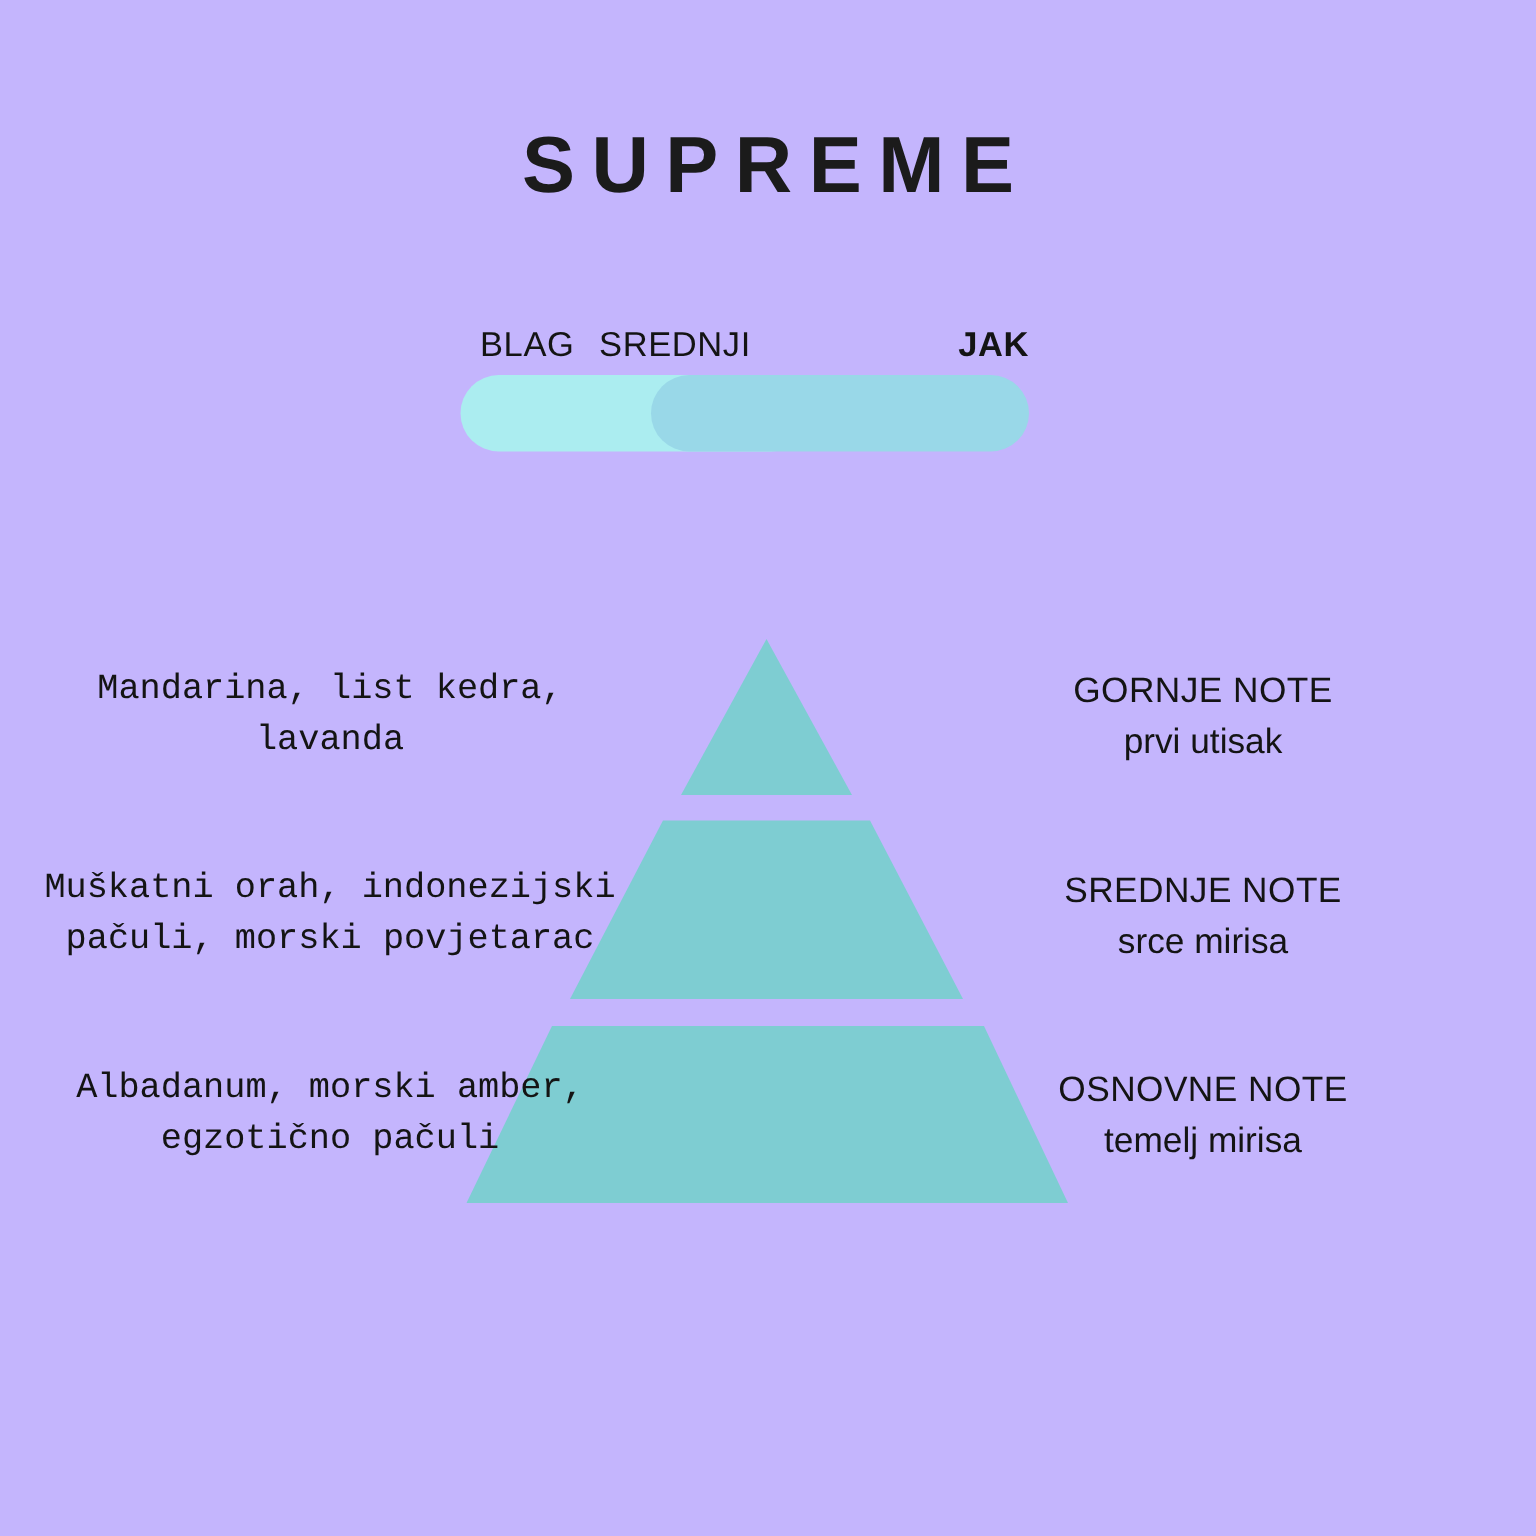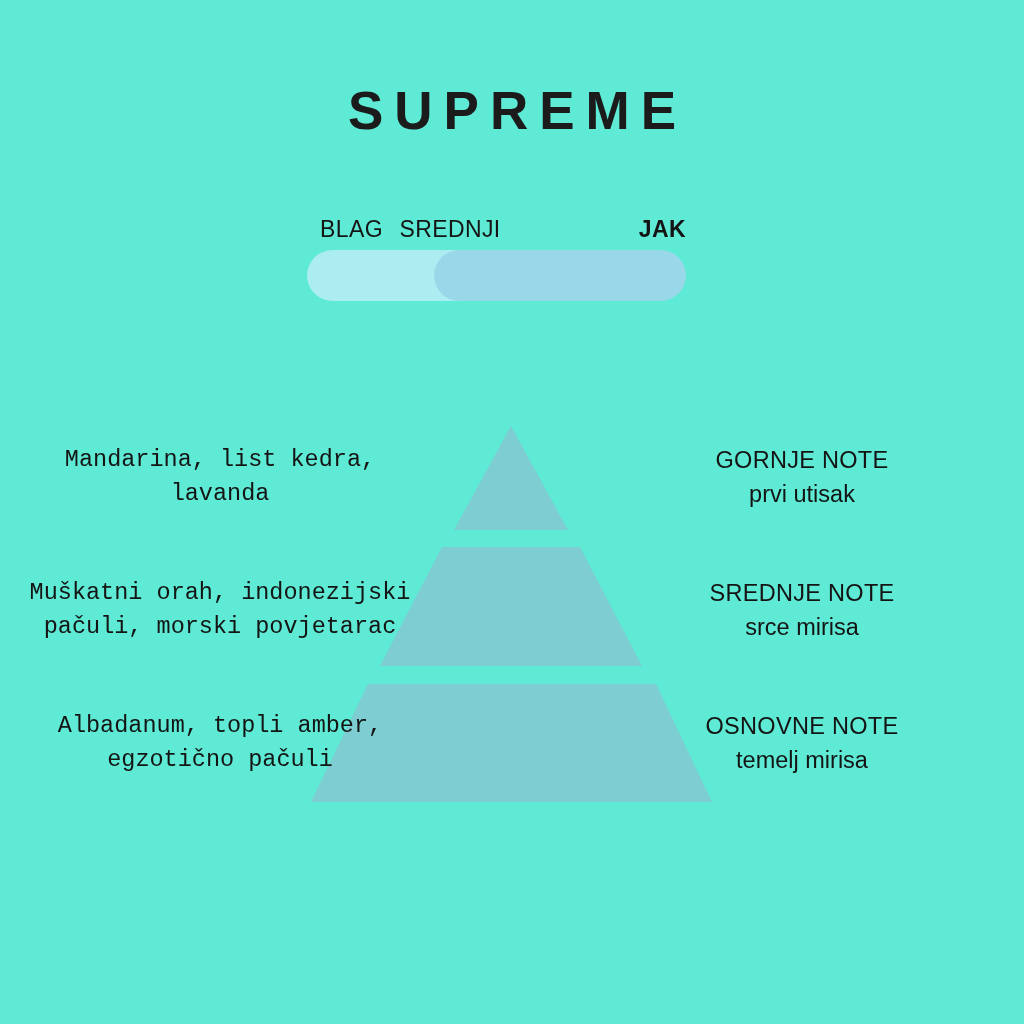--- a/index.html
+++ b/index.html
@@ -8,21 +8,21 @@
     padding: 0;
     background: #ffffff;
   }
   body {
     font-family: "DejaVu Sans", "Liberation Sans", sans-serif;
   }
   .canvas {
     position: relative;
     width: 1024px;
     height: 1024px;
-    background: #5eead4;
+    background: #c4b5fd;
     overflow: hidden;
   }
 
   
   .title {
     position: absolute;
     left: 0;
     top: 84px;
     width: 1024px;
     text-align: center;
@@ -191,21 +191,21 @@
   </div>
   <div class="note-row row-middle col-right">
     <div class="note-right">
       <div class="note-title">SREDNJE NOTE</div>
       <div class="note-sub">srce mirisa</div>
     </div>
   </div>
 
   <div class="note-row row-base col-left">
     <div class="note-left">
-      <div>Albadanum, topli amber,</div>
+      <div>Albadanum, morski amber,</div>
       <div>egzotično pačuli</div>
     </div>
   </div>
   <div class="note-row row-base col-right">
     <div class="note-right">
       <div class="note-title">OSNOVNE NOTE</div>
       <div class="note-sub">temelj mirisa</div>
     </div>
   </div>
 

